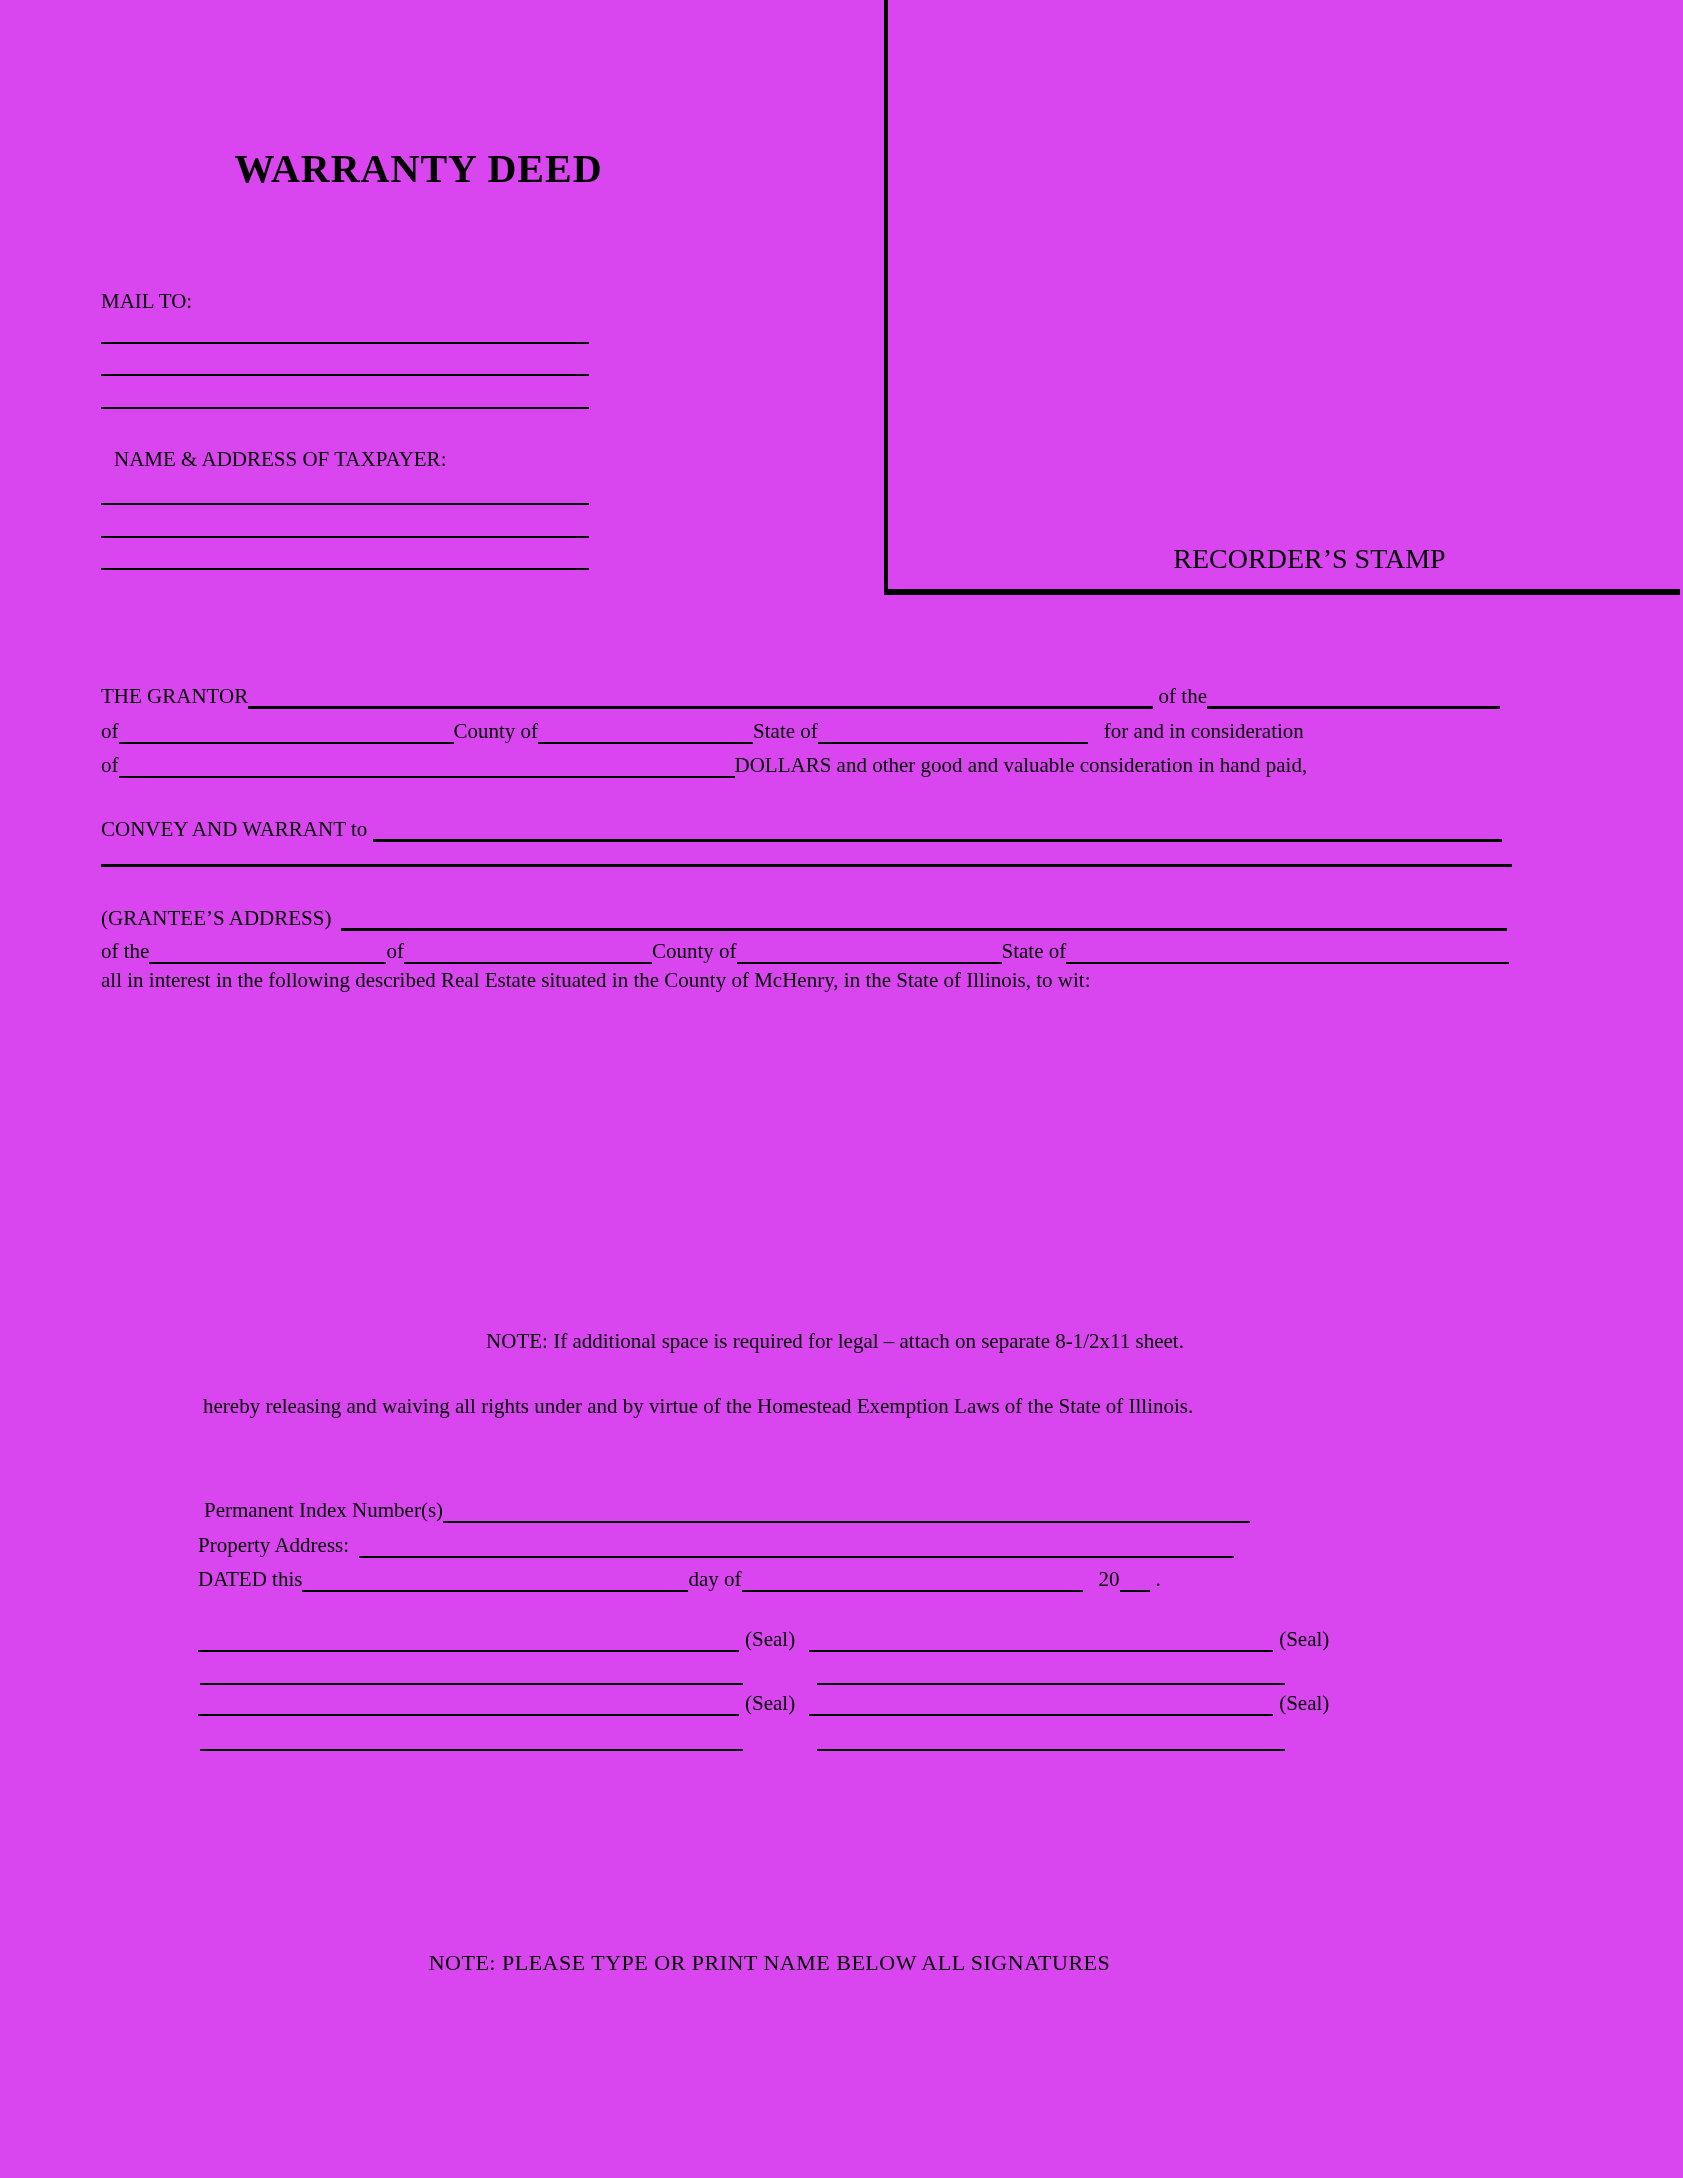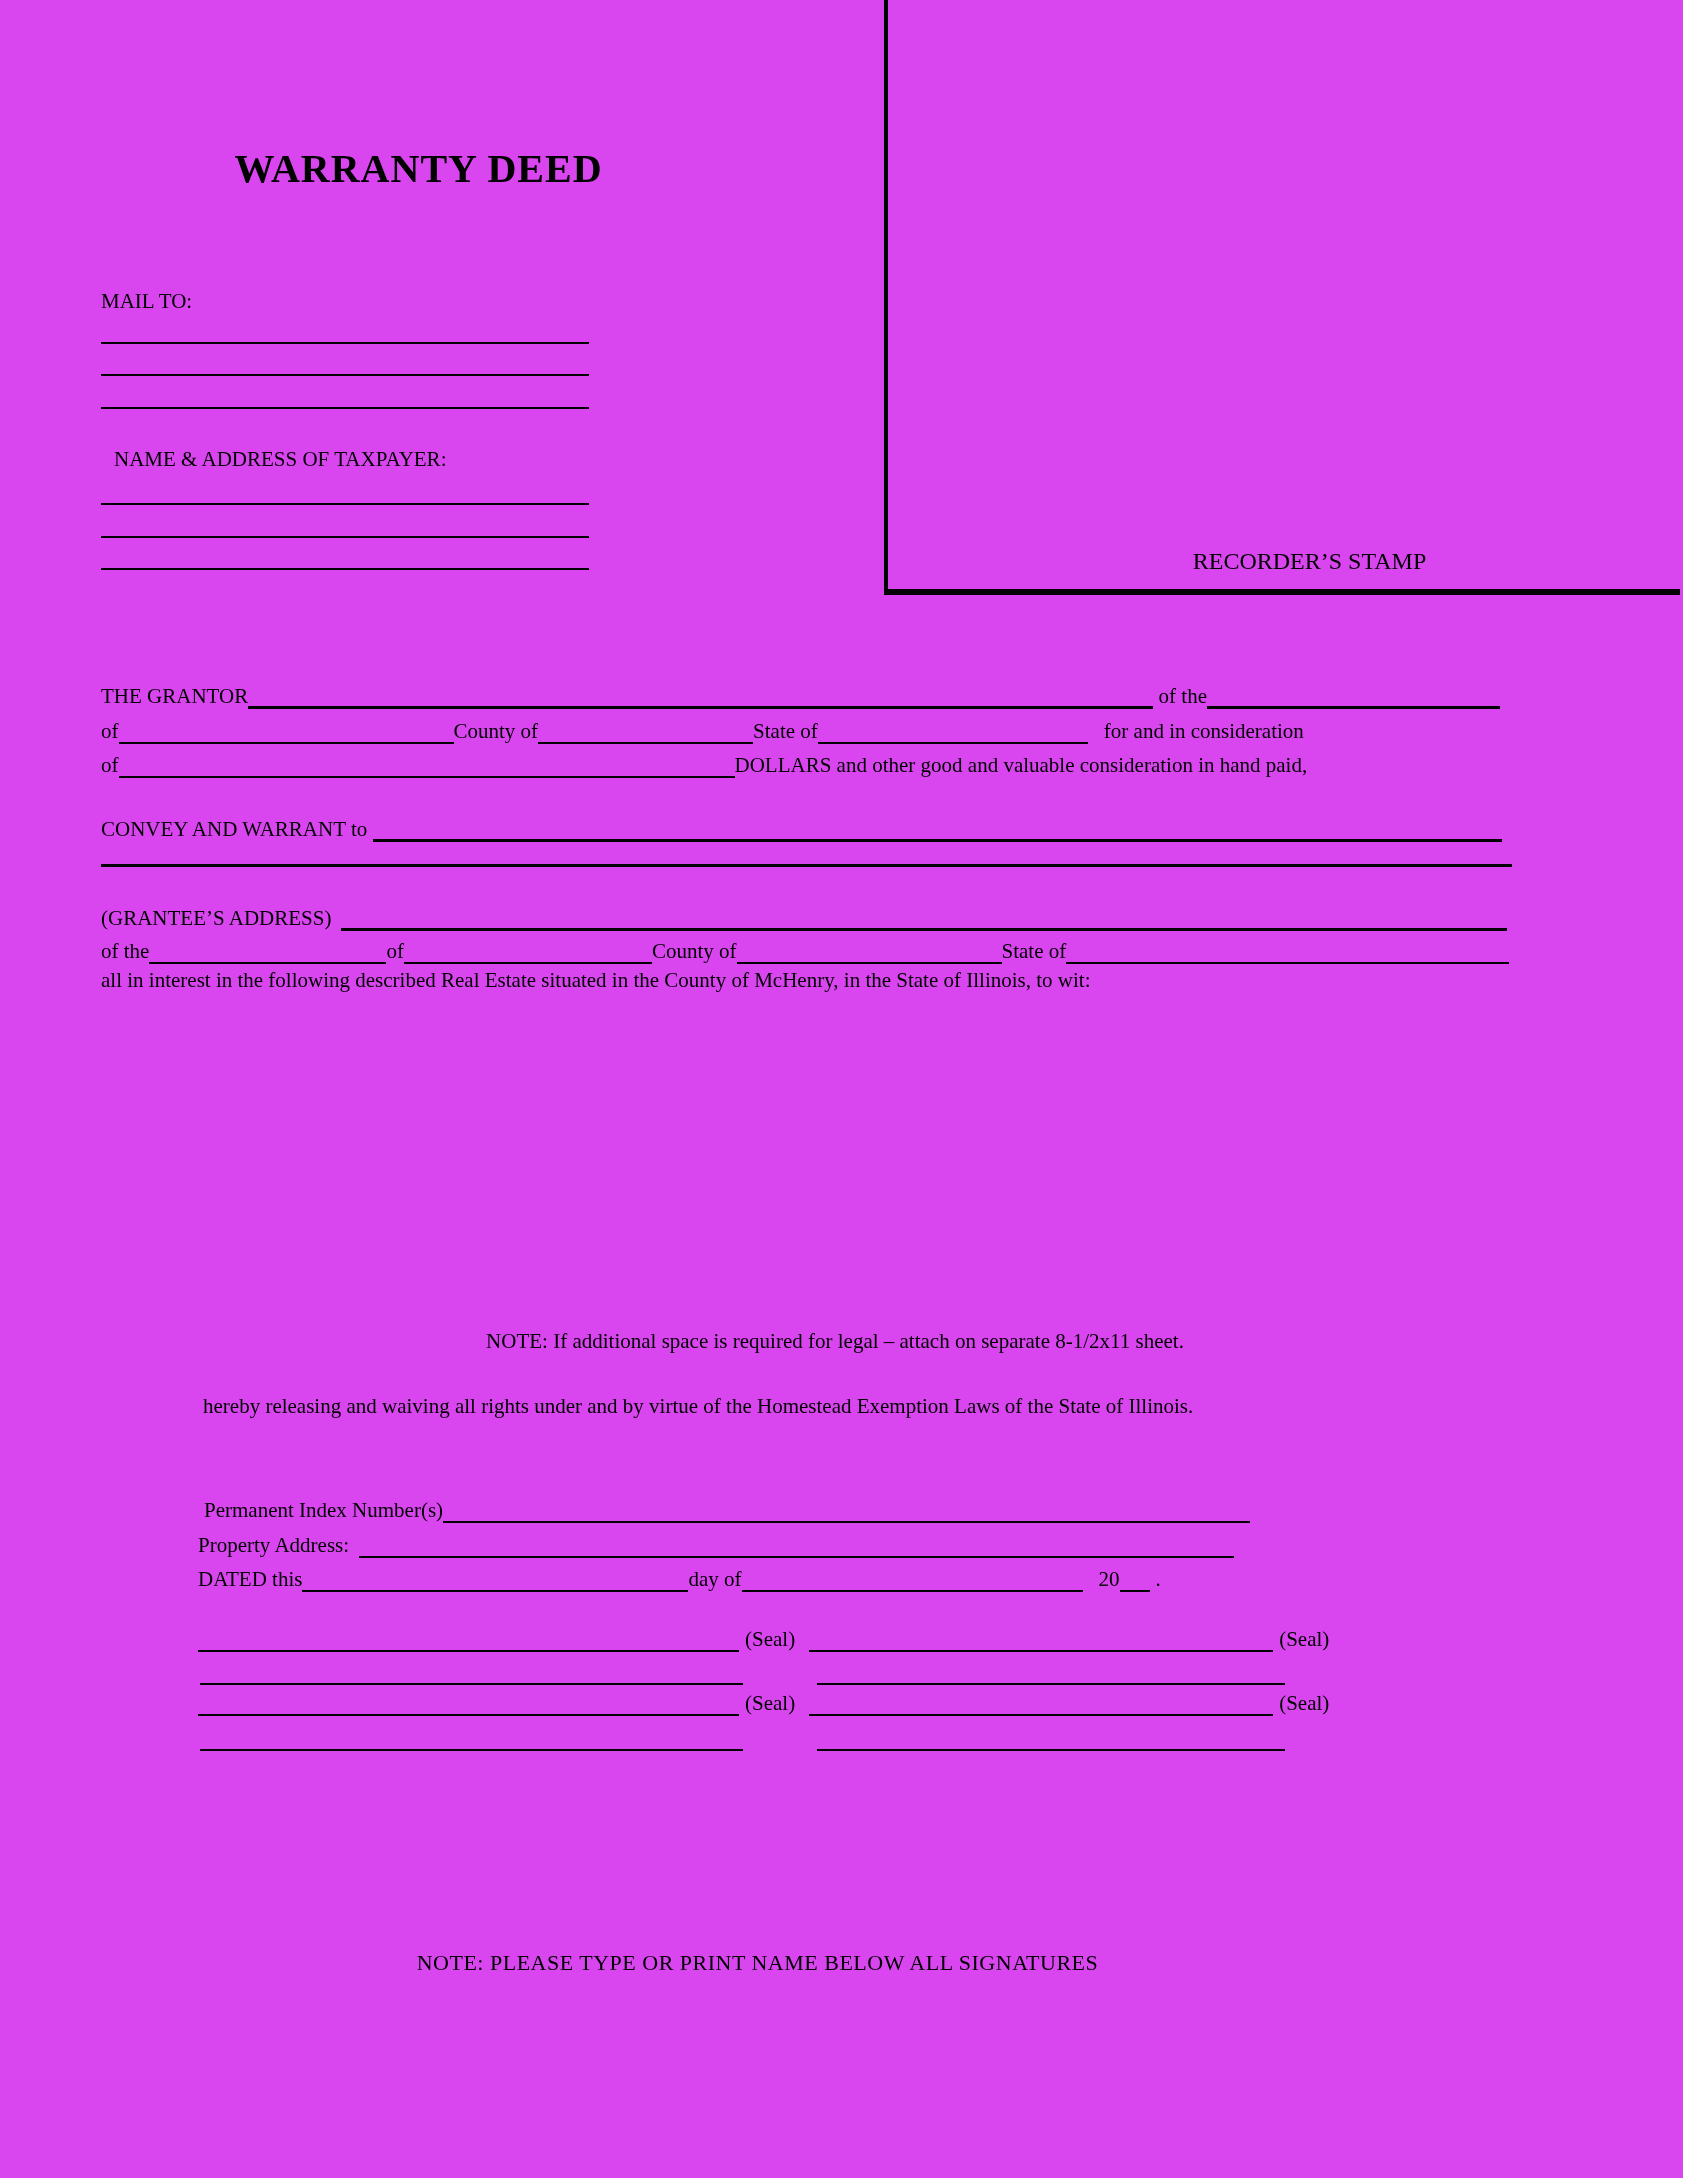--- a/index.html
+++ b/index.html
@@ -21,21 +21,21 @@
   
   .stamp-box {
     left:884px; top:0; width:796px; height:595px;
     border-left:4px solid #000;
     border-bottom:6px solid #000;
     box-sizing:border-box;
   }
   .stamp-label {
     position:absolute; bottom:14px; left:0; width:100%;
     padding-left:51px; box-sizing:border-box;
-    text-align:center; font-size:24px;
+    text-align:center; font-size:28px;
   }
   
   .hline { position:absolute; height:0; border-bottom:2px solid #000; }
   .hline.thick { border-bottom-width:3px; }
   
   .row { position:absolute; display:flex; align-items:flex-end; }
   .u { border-bottom:2px solid #000; flex:none; }
   .u.grow { flex:1 1 auto; }
   .u.thick { border-bottom-width:3px; }
   .ml6 { margin-left:6px; } .ml10 { margin-left:10px; } .ml14 { margin-left:14px; } .ml16 { margin-left:16px; }
@@ -147,16 +147,16 @@
 
   <div class="row" style="left:198px; top:1690px; width:1148px; height:26px;">
     <span class="u" style="width:541px;"></span>
     <span class="lbl ml6">(Seal)</span>
     <span class="u ml14" style="width:464px;"></span>
     <span class="lbl ml6">(Seal)</span>
   </div>
   <div class="hline" style="left:200px; top:1749px; width:543px;"></div>
   <div class="hline" style="left:817px; top:1749px; width:468px;"></div>
 
-  <div class="abs center-text note-big" style="left:0; top:1950px; width:1515px;">NOTE: PLEASE TYPE OR PRINT NAME BELOW ALL SIGNATURES</div>
+  <div class="abs center-text note-big" style="left:0; top:1950px; width:1515px;padding-left:12px;">NOTE: PLEASE TYPE OR PRINT NAME BELOW ALL SIGNATURES</div>
 
 </div>
 
 
 </body></html>

